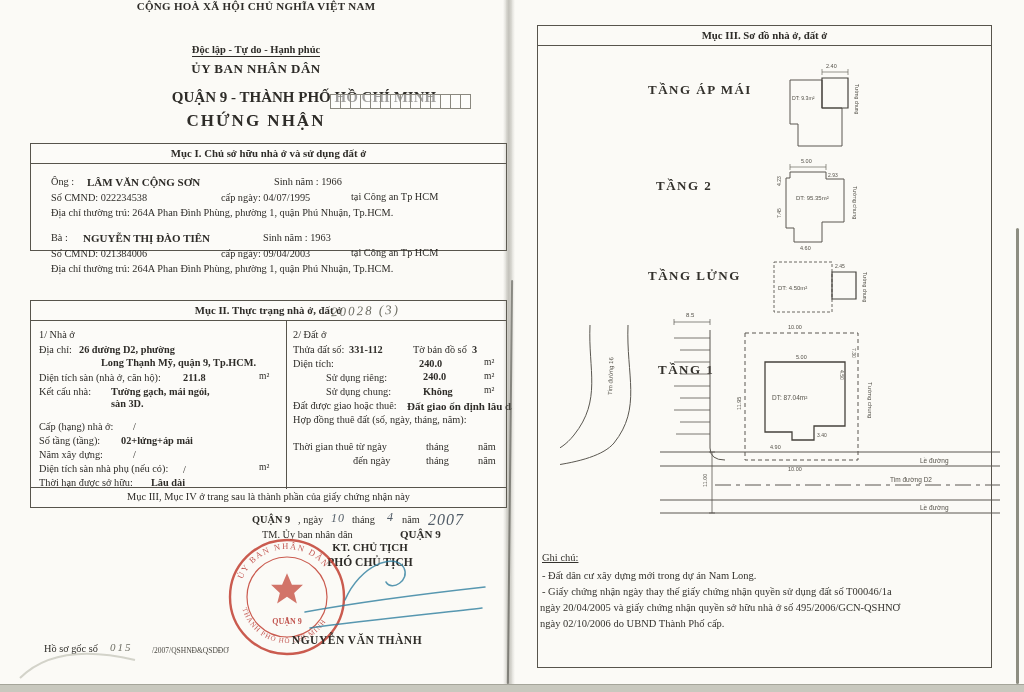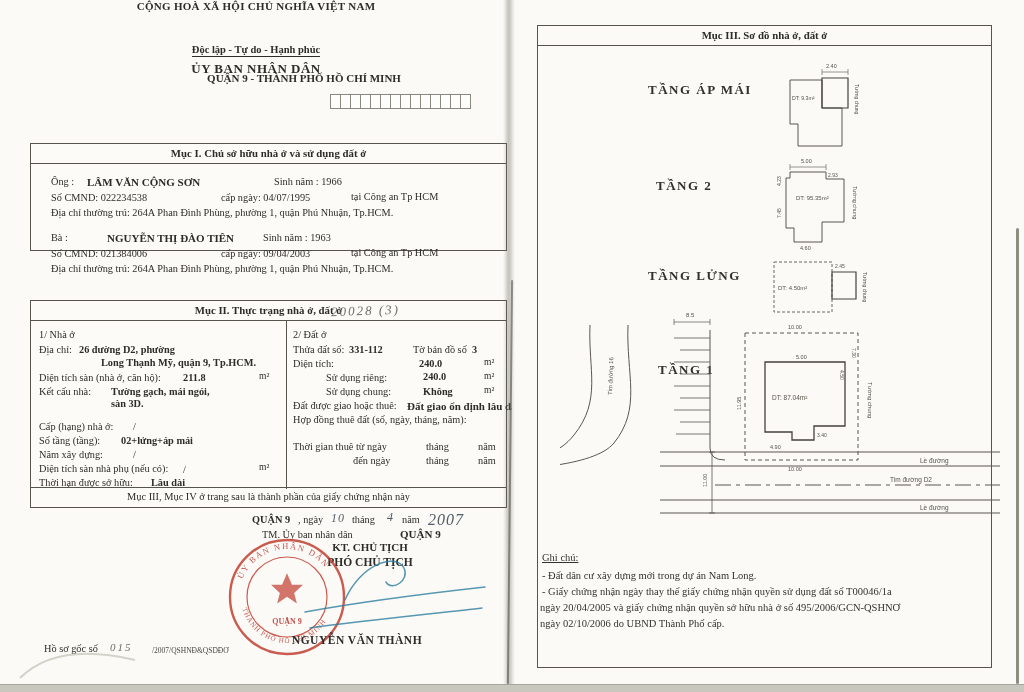--- a/index.html
+++ b/index.html
@@ -45,51 +45,52 @@
 
 <div id="screen">
 
   <div class="page" style="left:0;width:506px;"></div>
 
   <div class="t b ctr" style="left:0;top:24;width:512px;font-size:11px;letter-spacing:.3px;">CỘNG HOÀ XÃ HỘI CHỦ NGHĨA VIỆT NAM</div>
   <div class="abs ctr" style="left:0;top:39px;width:512px;">
     <span class="b ul-inline" style="font-size:10.5px;">Độc lập - Tự do - Hạnh phúc</span>
   </div>
   <div class="t b ctr" style="left:0;top:61px;width:512px;font-size:13px;letter-spacing:.5px;">ỦY BAN NHÂN DÂN</div>
-  <div class="t b ctr" style="left:0;top:72px;width:608px;font-size:11px;">QUẬN 9 - THÀNH PHỐ HỒ CHÍ MINH</div>
+  <div class="t b ctr" style="left:0;top:88px;width:608px;font-size:15px;">QUẬN 9 - THÀNH PHỐ HỒ CHÍ MINH</div>
 
   <div class="sbox-row" style="left:331px;top:94px;">
       <div class="sbox"></div>
       <div class="sbox"></div>
       <div class="sbox"></div>
       <div class="sbox"></div>
       <div class="sbox"></div>
       <div class="sbox"></div>
       <div class="sbox"></div>
       <div class="sbox"></div>
       <div class="sbox"></div>
       <div class="sbox"></div>
       <div class="sbox"></div>
       <div class="sbox"></div>
       <div class="sbox"></div>
       <div class="sbox"></div>
     </div>
 
+  <div class="t b ctr" style="left:0;top:111px;width:512px;font-size:17px;letter-spacing:2px;">CHỨNG NHẬN</div>
 
   <div class="box" style="left:30px;top:143px;width:477px;height:108px;">
     <div class="box-header">Mục I. Chủ sở hữu nhà ở và sử dụng đất ở</div>
     <span class="t" style="left:20px;top:32px;">Ông :</span>
     <span class="t b" style="left:56px;top:32px;font-size:11px;">LÂM VĂN CỘNG SƠN</span>
     <span class="t" style="left:243px;top:32px;">Sinh năm : 1966</span>
     <span class="t" style="left:20px;top:48px;">Số CMND: 022234538</span>
     <span class="t" style="left:190px;top:48px;">cấp ngày: 04/07/1995</span>
     <span class="t" style="left:320px;top:47px;">tại Công an Tp HCM</span>
     <span class="t" style="left:20px;top:63px;">Địa chỉ thường trú: 264A Phan Đình Phùng, phường 1, quận Phú Nhuận, Tp.HCM.</span>
     <span class="t" style="left:20px;top:88px;">Bà :</span>
-    <span class="t b" style="left:52px;top:88px;font-size:11px;margin-left:24px;">NGUYỄN THỊ ĐÀO TIÊN</span>
+    <span class="t b" style="left:52px;top:88px;font-size:11px;">NGUYỄN THỊ ĐÀO TIÊN</span>
     <span class="t" style="left:232px;top:88px;">Sinh năm : 1963</span>
     <span class="t" style="left:20px;top:104px;">Số CMND: 021384006</span>
     <span class="t" style="left:190px;top:104px;">cấp ngày: 09/04/2003</span>
     <span class="t" style="left:320px;top:103px;">tại Công an Tp HCM</span>
     <span class="t" style="left:20px;top:119px;">Địa chỉ thường trú: 264A Phan Đình Phùng, phường 1, quận Phú Nhuận, Tp.HCM.</span>
   </div>
 
   <div class="box" style="left:30px;top:300px;width:477px;height:208px;">
     <div class="box-header">Mục II. Thực trạng nhà ở, đất ở</div>
     <span class="t hw" style="left:300px;top:2px;font-size:13px;transform:rotate(-2deg);">20028 (3)</span>

